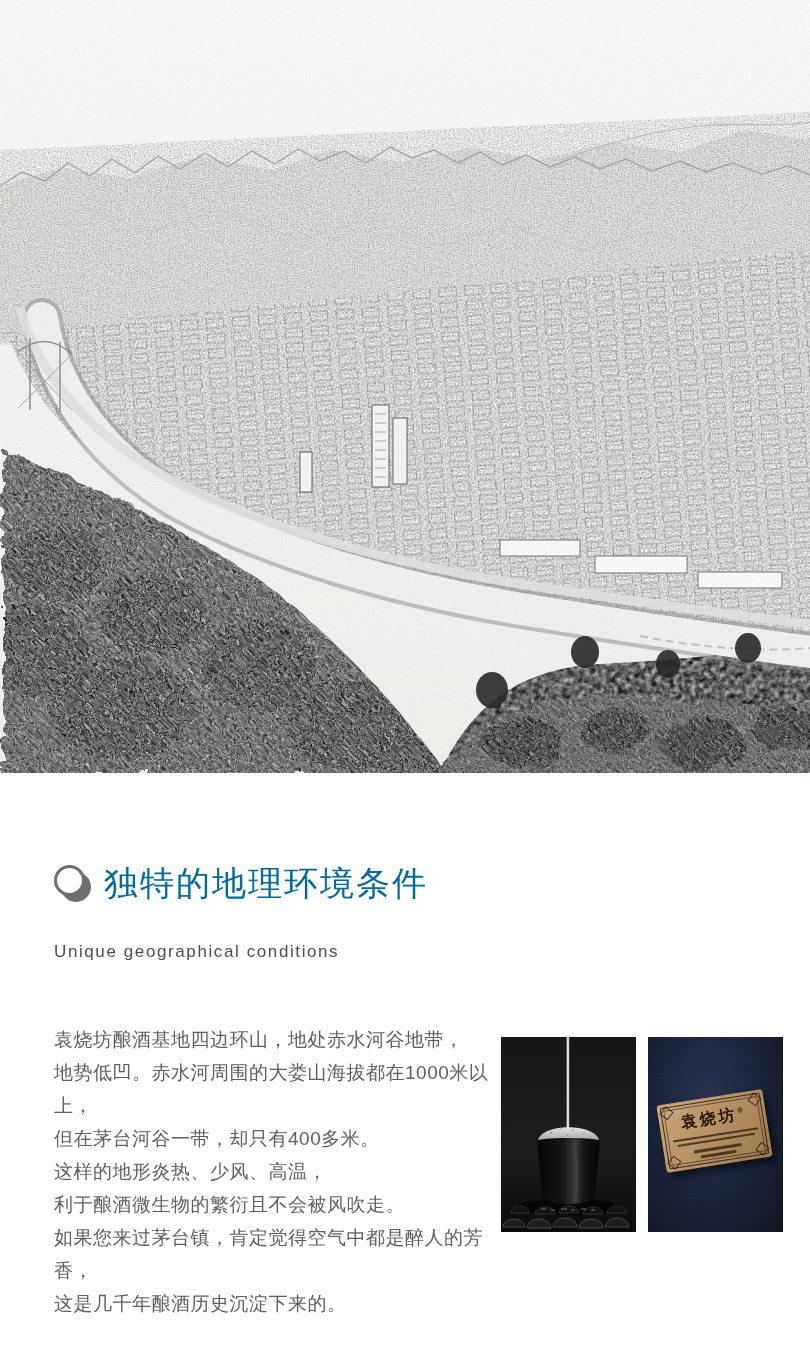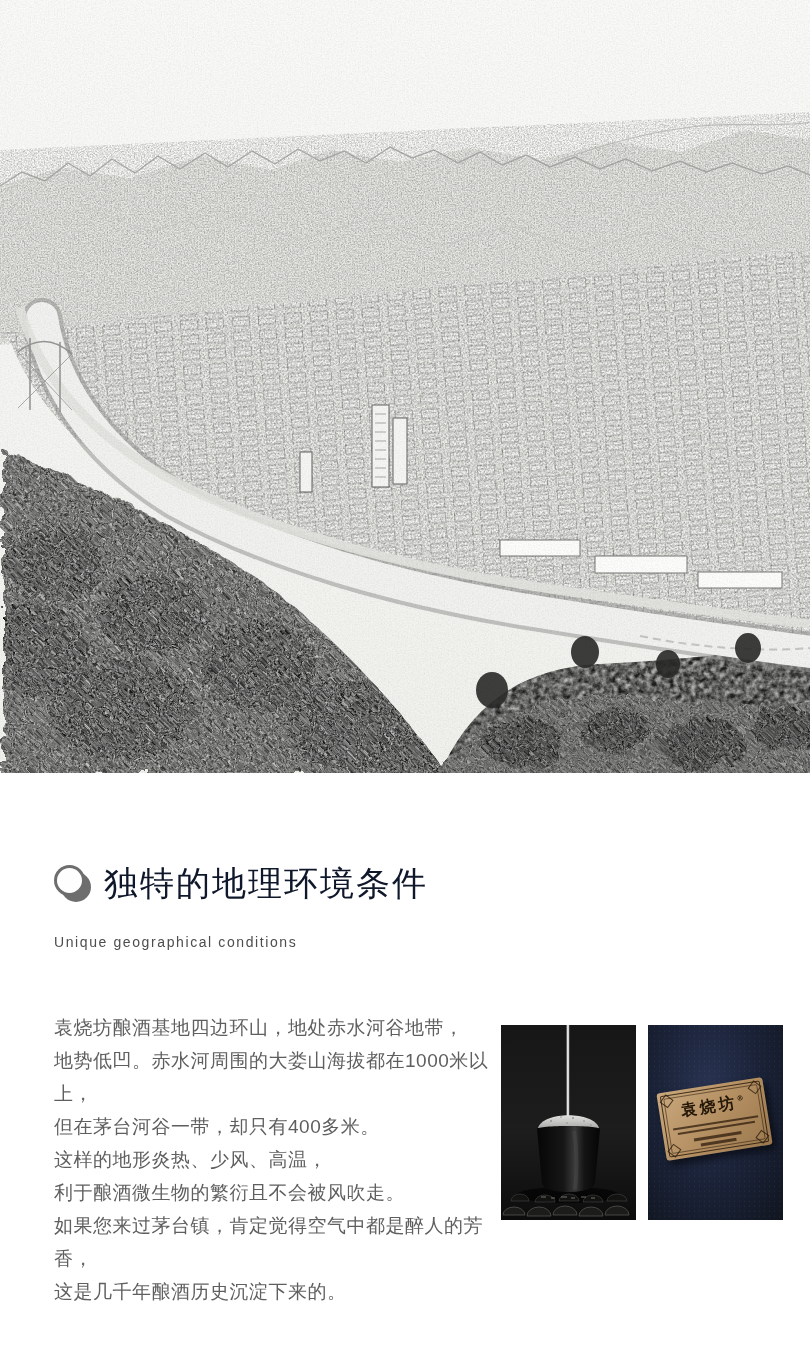--- a/index.html
+++ b/index.html
@@ -8,22 +8,22 @@
 
   
   .hero { display:block; width:810px; height:773px; }
 
   
   .geo { padding-left:54px; padding-right:27px; }
   .heading-row { display:flex; align-items:center; gap:13px; margin-top:88px; }
   .circle-icon { position:relative; width:37px; height:37px; flex:0 0 auto; }
   .circle-icon .dark { position:absolute; right:0; bottom:0; width:30px; height:30px; border-radius:50%; background:#6e6e6e; }
   .circle-icon .lite { position:absolute; left:0; top:0; width:25px; height:25px; border-radius:50%; background:#fefefe; border:3px solid #6e6e6e; }
-  .title { margin:0; font-size:34px; font-weight:500; color:#0f172a; letter-spacing:2px; line-height:1.3; }
-  .subtitle { margin-top:29px; font-size:14px; color:#4d4d4d; letter-spacing:1.6px; }
+  .title { margin:0; font-size:34px; font-weight:500; color:#0369a1; letter-spacing:2px; line-height:1.3; }
+  .subtitle { margin-top:37px; font-size:17px; color:#4d4d4d; letter-spacing:1.6px; }
 
   .content-row { display:flex; margin-top:61px; }
   .body-text { width:447px; margin:0; font-size:19px; line-height:33px; color:#5f5f5f; white-space:pre-line; letter-spacing:0.5px; }
 
   .photos { display:flex; gap:12px; margin-top:14px; }
   .photo { width:135px; height:195px; flex:0 0 auto; position:relative; overflow:hidden; }
   .photo-pour svg { display:block; width:135px; height:195px; }
 
   
   .photo-label {

